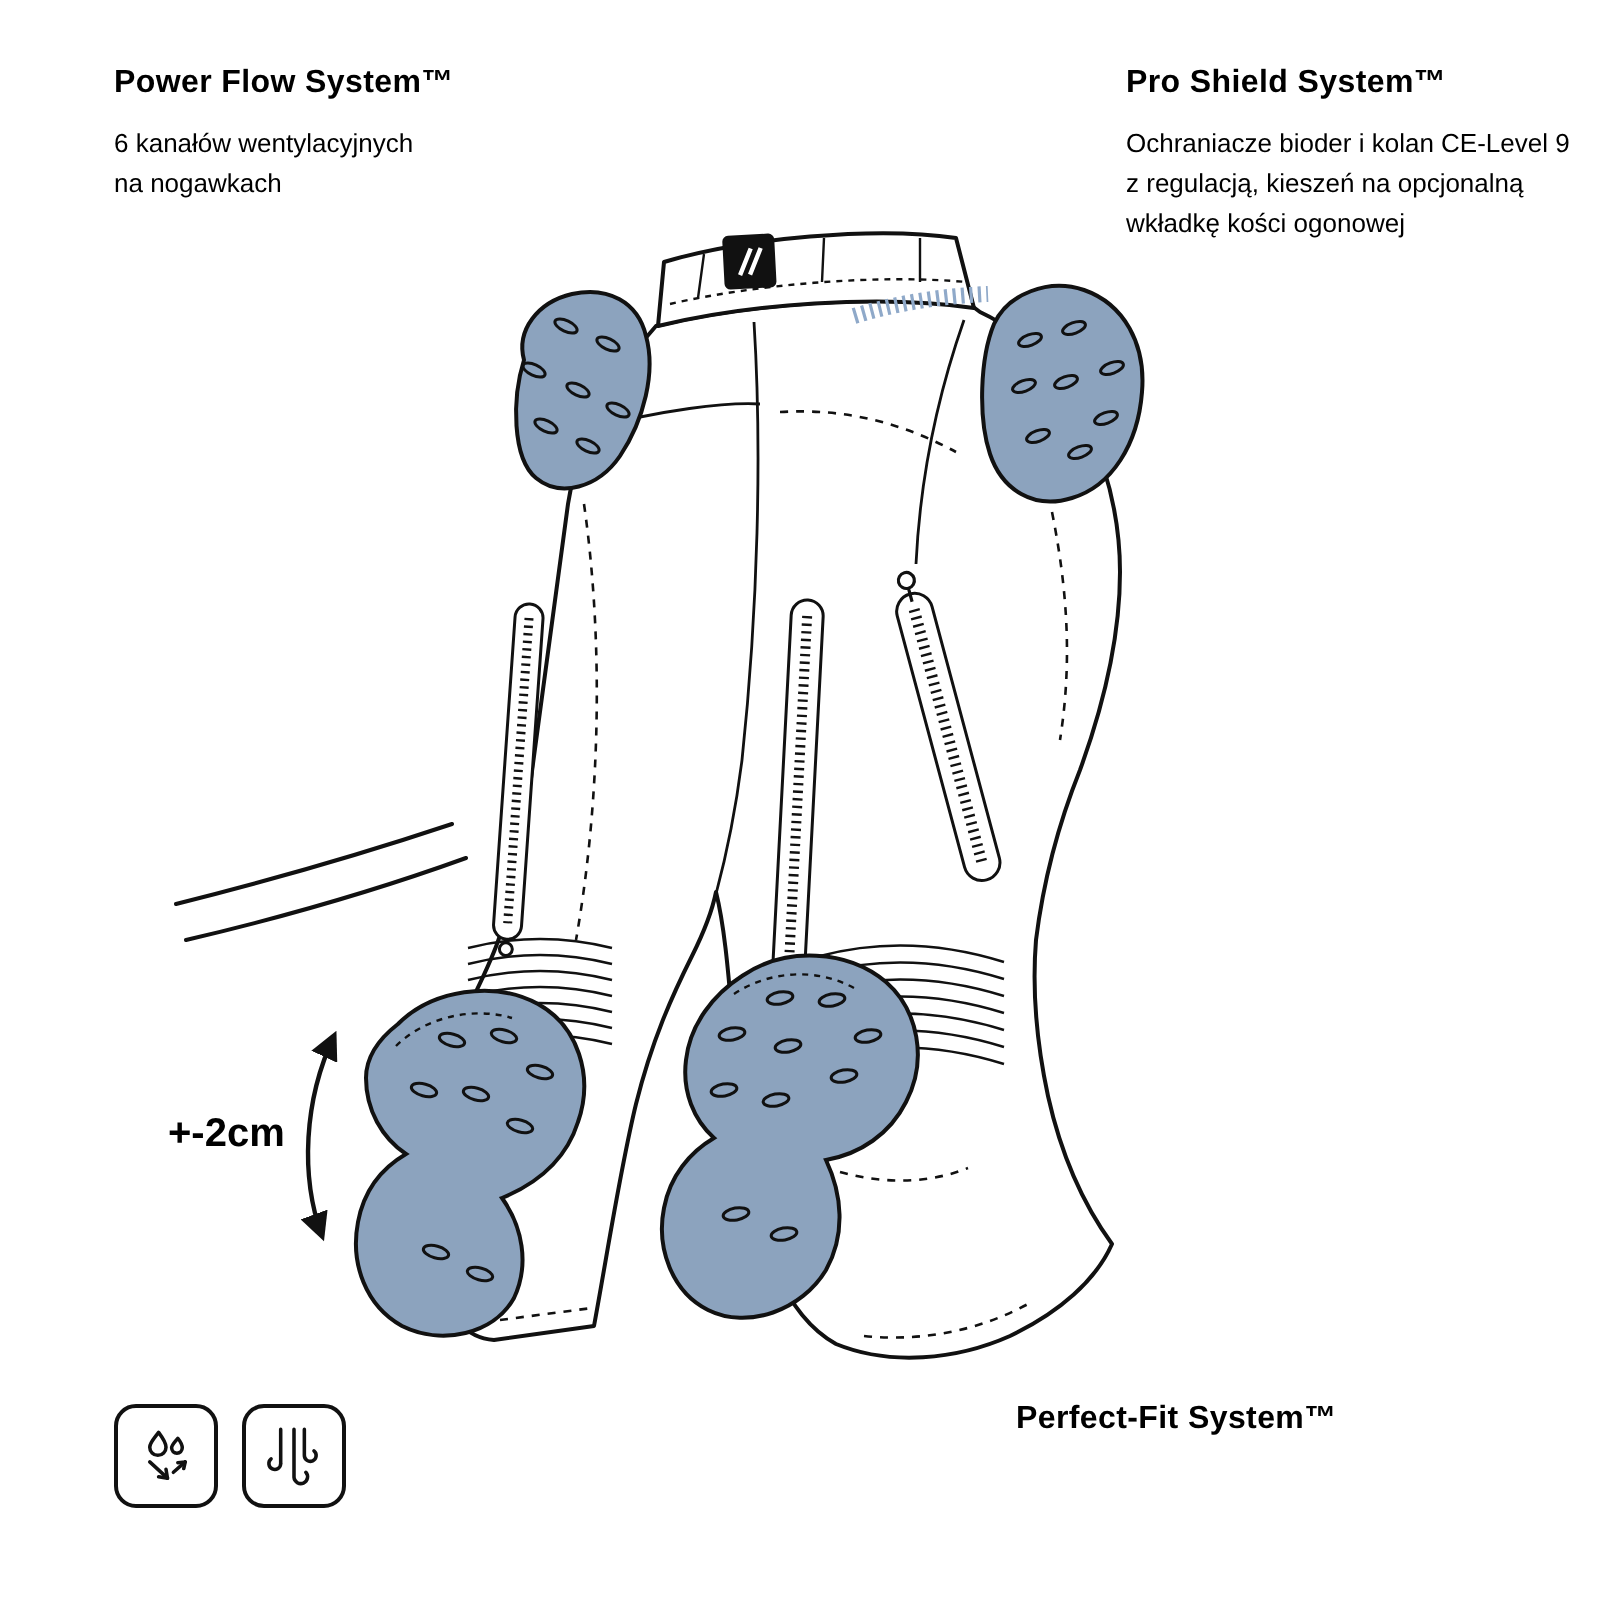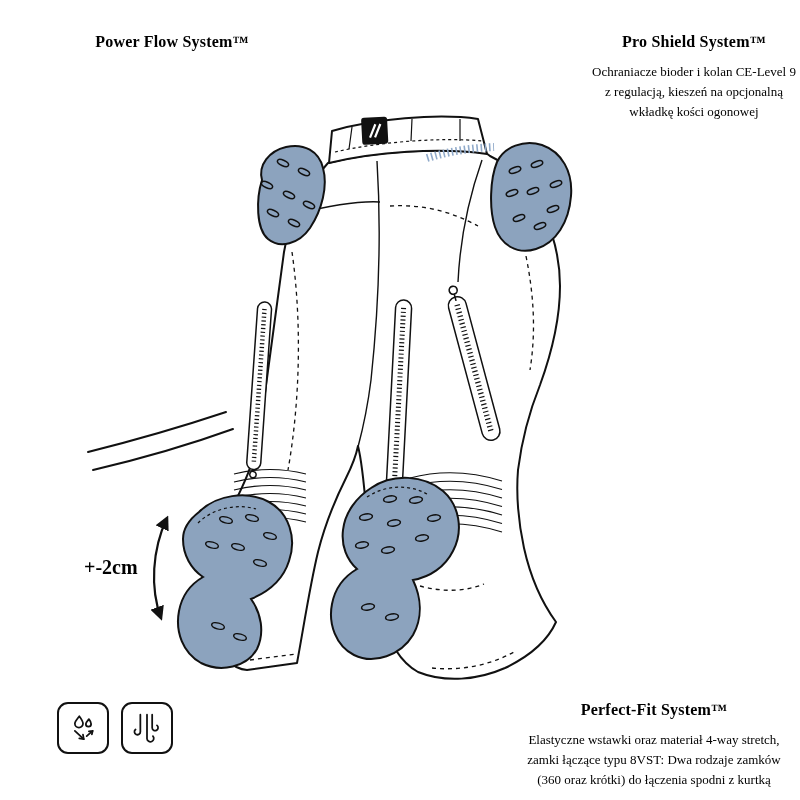--- a/index.html
+++ b/index.html
@@ -1,17 +1,17 @@
 <!DOCTYPE html>
 <html><head>
 <meta charset="utf-8">
 <style>
   html,body{margin:0;padding:0;background:#fff;}
   #canvas{position:relative;width:800px;height:800px;background:#fff;overflow:hidden;
-          font-family:Liberation Serif, serif;color:#000;text-align:center;}
+          font-family:Liberation Sans, sans-serif;color:#000;}
   .feature{position:absolute;}
   .feature-title{font-size:16px;font-weight:700;letter-spacing:.2px;margin:0 0 11px 0;}
   .feature-desc{font-size:13px;line-height:1.55;white-space:pre-line;margin:0;}
   .adjust-label{position:absolute;left:84px;top:556px;font-size:20px;font-weight:700;}
   .icon-row{position:absolute;left:57px;top:702px;display:flex;gap:12px;}
   .icon-box{width:52px;height:52px;border:2.5px solid #111;border-radius:11px;
             display:flex;align-items:center;justify-content:center;box-sizing:border-box;}
   #pants-svg{position:absolute;left:0;top:0;}
   .pos-power{left:57px;top:33px;width:230px;}
   .pos-pro{left:523px;top:33px;width:262px;margin-left:40px;}
@@ -161,20 +161,22 @@
         <ellipse cx="368" cy="607" rx="6.5" ry="3" transform="rotate(-10 368 607)"></ellipse>
         <ellipse cx="392" cy="617" rx="6.5" ry="3" transform="rotate(-10 392 617)"></ellipse>
       </g>
     </g>
 
     <path d="M 167 518 C 152 550 150 588 161 618" fill="none" stroke="#111" stroke-width="2.2" marker-start="url(#arrow)" marker-end="url(#arrow)"></path>
   </svg>
 
   <div class="feature pos-power">
     <h3 class="feature-title">Power Flow System™</h3>
+    <p class="feature-desc">6 kanałów wentylacyjnych
+na nogawkach</p>
   </div>
 
   <div class="feature pos-pro">
     <h3 class="feature-title">Pro Shield System™</h3>
     <p class="feature-desc">Ochraniacze bioder i kolan CE-Level 9
 z regulacją, kieszeń na opcjonalną
 wkładkę kości ogonowej</p>
   </div>
 
   <div class="adjust-label">+-2cm</div>
@@ -197,18 +199,15 @@
           <path d="M 34 15 A 4.6 4.6 0 1 1 37.5 23 H 5"></path>
           <path d="M 25 38.5 A 4 4 0 1 0 28 32 H 5"></path>
         </g>
       </svg>
     </div>
   </div>
 
 
   <div class="feature pos-perfect">
     <h3 class="feature-title">Perfect-Fit System™</h3>
-    <p class="feature-desc">Elastyczne wstawki oraz materiał 4-way stretch,
-zamki łączące typu 8VST: Dwa rodzaje zamków
-(360 oraz krótki) do łączenia spodni z kurtką</p>
   </div>
 
 </div>
 
 </body></html>

